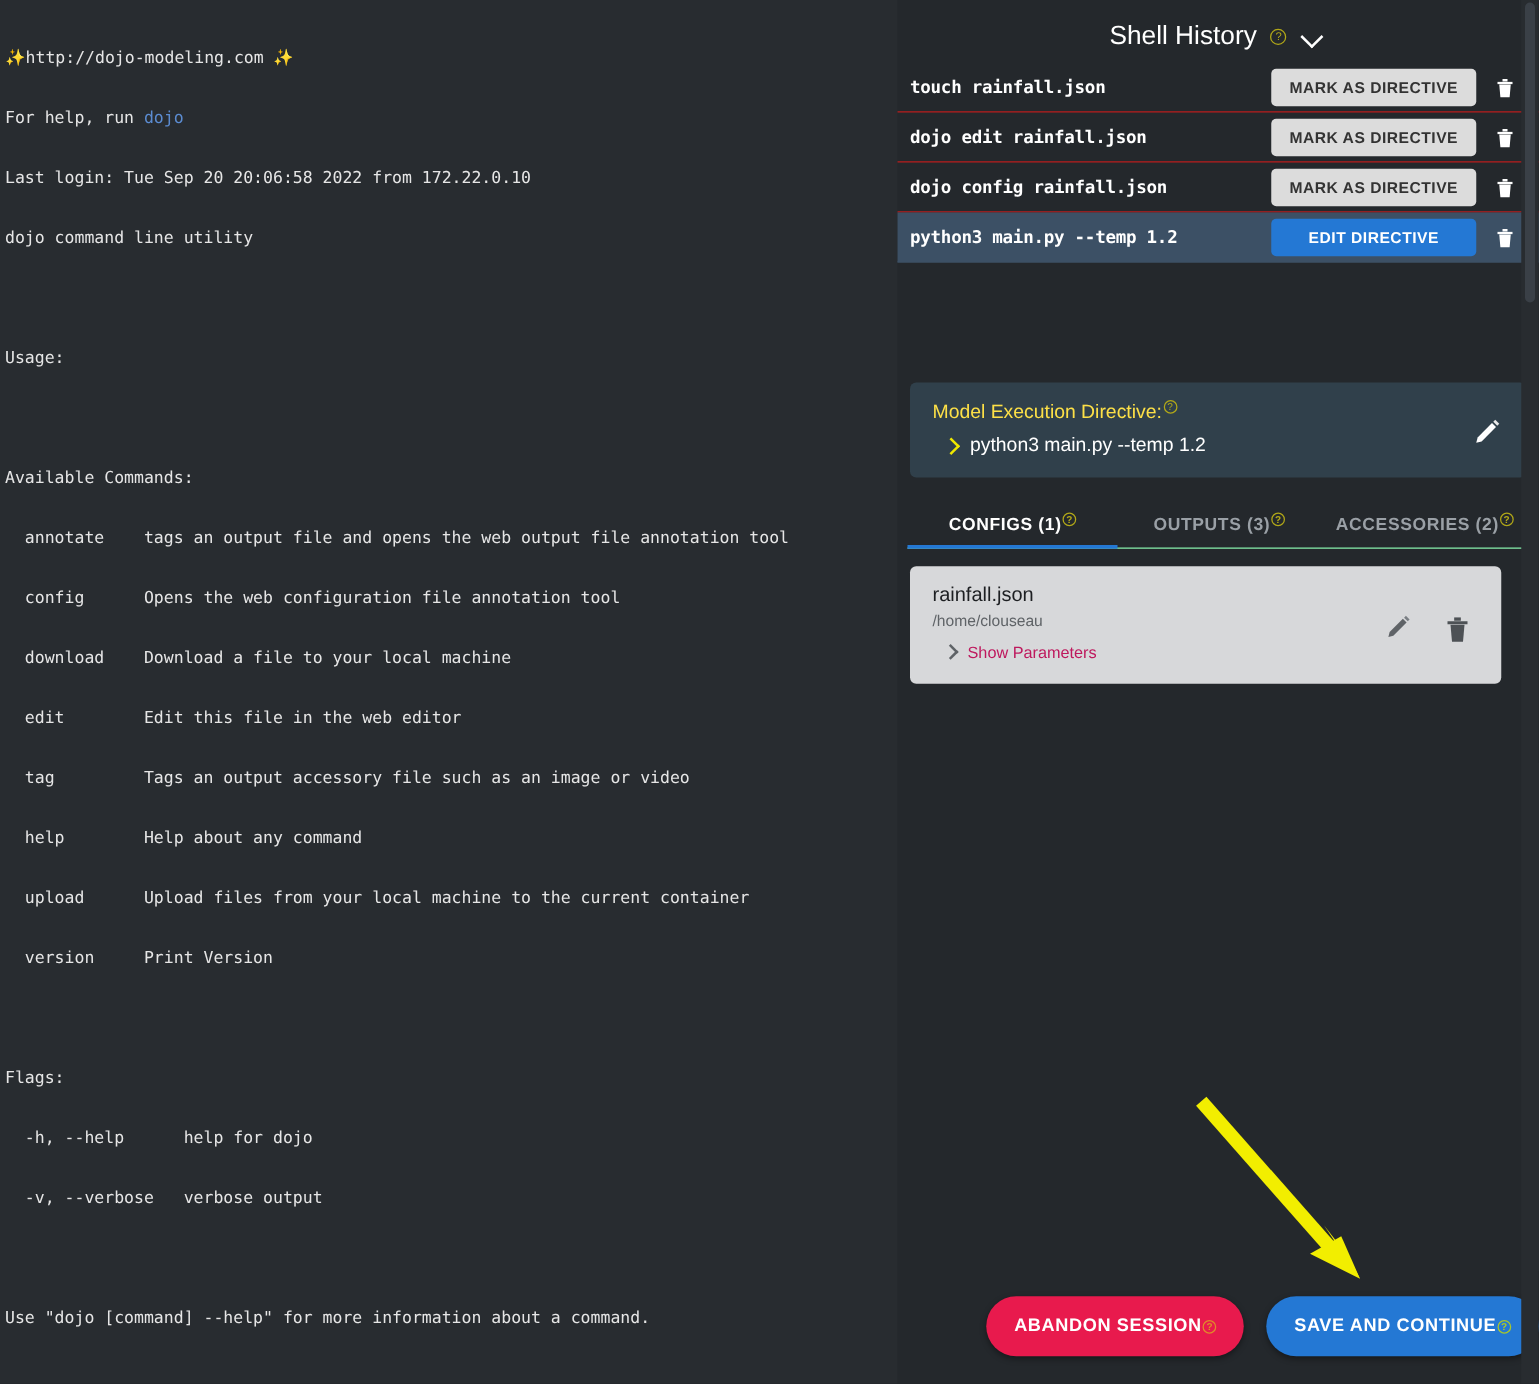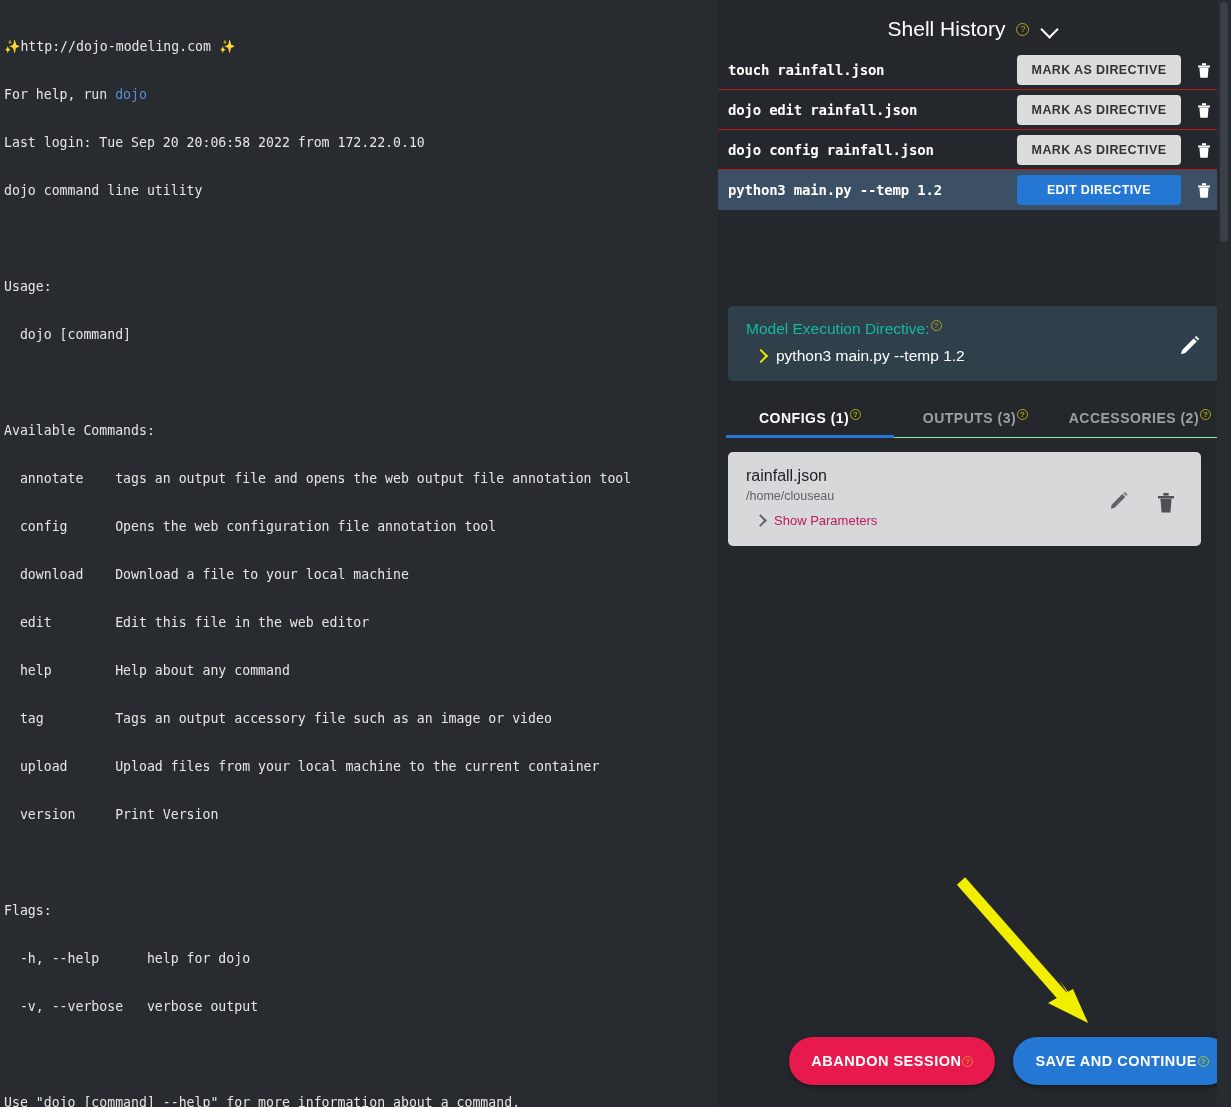--- a/index.html
+++ b/index.html
@@ -144,21 +144,21 @@
     border-radius: 5px;
     padding: 14px 16px 16px 18px;
     display: flex;
     align-items: flex-start;
     position: relative;
     min-height: 70px;
   }
   .dir-left { flex: 1; }
   .dir-label {
     font-size: 15.5px;
-    color: #14b8a6;
+    color: #fde047;
   }
   .dir-cmdrow {
     display: flex;
     align-items: center;
     gap: 10px;
     margin-top: 9px;
     padding-left: 10px;
   }
   .chev-right-yellow {
     width: 10px; height: 14px;
@@ -296,29 +296,28 @@
 
 <div id="app">
 
   <div id="terminal">
     <span class="ln"><span class="tm-spark">✨</span><span>http://dojo-modeling.com</span> <span class="tm-spark">✨</span></span>
     <span class="ln"><span>For help, run </span><span class="tm-link">dojo</span></span>
     <span class="ln">Last login: Tue Sep 20 20:06:58 2022 from 172.22.0.10</span>
     <span class="ln">dojo command line utility</span>
     <span class="ln"></span>
     <span class="ln">Usage:</span>
-    <span class="ln">  dojo [command]</span>
     <span class="ln"></span>
     <span class="ln">Available Commands:</span>
     <span class="ln">  annotate    tags an output file and opens the web output file annotation tool</span>
     <span class="ln">  config      Opens the web configuration file annotation tool</span>
     <span class="ln">  download    Download a file to your local machine</span>
     <span class="ln">  edit        Edit this file in the web editor</span>
+    <span class="ln">  tag         Tags an output accessory file such as an image or video</span>
     <span class="ln">  help        Help about any command</span>
-    <span class="ln">  tag         Tags an output accessory file such as an image or video</span>
     <span class="ln">  upload      Upload files from your local machine to the current container</span>
     <span class="ln">  version     Print Version</span>
     <span class="ln"></span>
     <span class="ln">Flags:</span>
     <span class="ln">  -h, --help      help for dojo</span>
     <span class="ln">  -v, --verbose   verbose output</span>
     <span class="ln"></span>
     <span class="ln">Use "dojo [command] --help" for more information about a command.</span>
     
     

